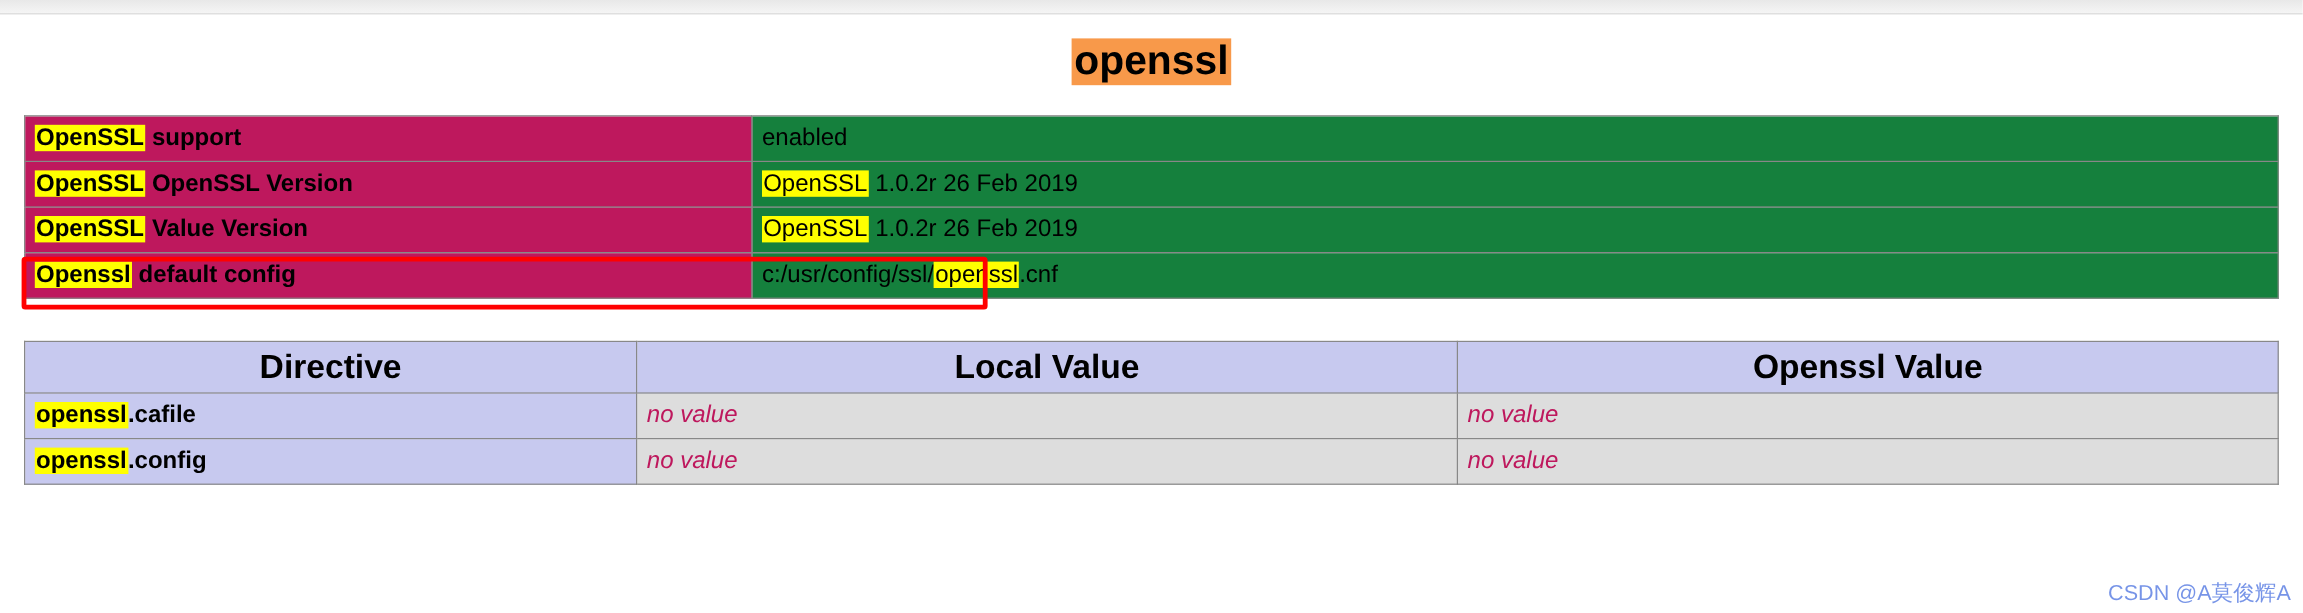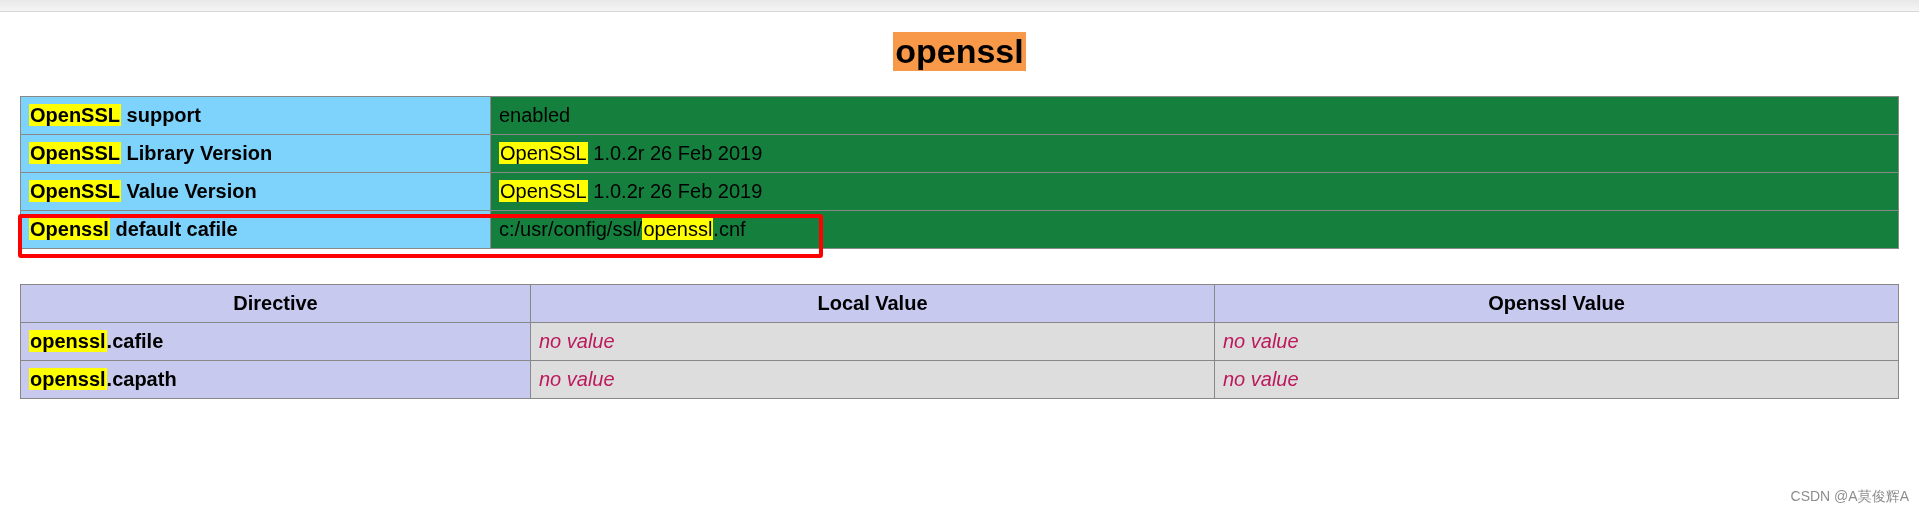--- a/index.html
+++ b/index.html
@@ -45,32 +45,32 @@
     }
     td, th {
       border: 1px solid #888;
       padding: 5px 8px;
       text-align: left;
       font-size: 20px;
       vertical-align: middle;
       height: 38px;
     }
     .info-table td:first-child {
-      background: #7dd3fc;
+      background: #be185d;
       font-weight: bold;
-      width: 470px;
+      width: 606px;
     }
     .info-table td:nth-child(2) {
       background: #15803d;
     }
     .settings-table th {
       background: #c7c9ef;
       font-weight: bold;
       text-align: center;
-      font-size: 20px;
+      font-size: 28px;
     }
     .settings-table th:first-child {
       width: 510px;
     }
     .settings-table td:first-child {
       background: #c7c9ef;
       font-weight: bold;
     }
     .settings-table td:nth-child(2),
     .settings-table td:nth-child(3) {
@@ -89,22 +89,22 @@
       position: absolute;
       border: 4px solid #ff0000;
       pointer-events: none;
       z-index: 10;
       border-radius: 3px;
     }
     .watermark {
       position: absolute;
       bottom: 5px;
       right: 10px;
-      color: #404040;
-      font-size: 14px;
+      color: #1d4ed8;
+      font-size: 18px;
       opacity: 0.6;
     }
   </style>
 </head>
 <body>
 
 <div class="top-bar"></div>
 
 <div class="header-wrap">
   <span class="header-title">openssl</span>
@@ -113,50 +113,50 @@
 <div class="content">
 
   <div style="position:relative;">
     <table class="info-table">
       <tbody>
           <tr>
         <td><span class="hl">OpenSSL</span><span> support</span></td>
         <td><span>enabled</span></td>
       </tr>
       <tr>
-        <td><span class="hl">OpenSSL</span><span> Library Version</span></td>
+        <td><span class="hl">OpenSSL</span><span> OpenSSL Version</span></td>
         <td><span class="hl">OpenSSL</span><span> 1.0.2r 26 Feb 2019</span></td>
       </tr>
       <tr>
         <td><span class="hl">OpenSSL</span><span> Value Version</span></td>
         <td><span class="hl">OpenSSL</span><span> 1.0.2r 26 Feb 2019</span></td>
       </tr>
       <tr>
-        <td><span class="hl">Openssl</span><span> default cafile</span></td>
+        <td><span class="hl">Openssl</span><span> default config</span></td>
         <td><span>c:/usr/config/ssl/</span><span class="hl">openssl</span><span>.cnf</span></td>
       </tr>
     </tbody>
       </table>
     <div class="red-overlay" style="left:-2px; top:118px; width:805px; height:44px;"></div>
   </div>
 
   <table class="settings-table">
     <tbody>
         <tr>
       <th>Directive</th>
       <th>Local Value</th>
       <th>Openssl Value</th>
     </tr>
     <tr>
       <td><span class="hl">openssl</span><span>.cafile</span></td>
       <td><span class="novalue">no value</span></td>
       <td><span class="novalue">no value</span></td>
     </tr>
     <tr>
-      <td><span class="hl">openssl</span><span>.capath</span></td>
+      <td><span class="hl">openssl</span><span>.config</span></td>
       <td><span class="novalue">no value</span></td>
       <td><span class="novalue">no value</span></td>
     </tr>
   </tbody>
     </table>
 
 </div>
 
 <div class="watermark">CSDN @A莫俊辉A</div>
 

